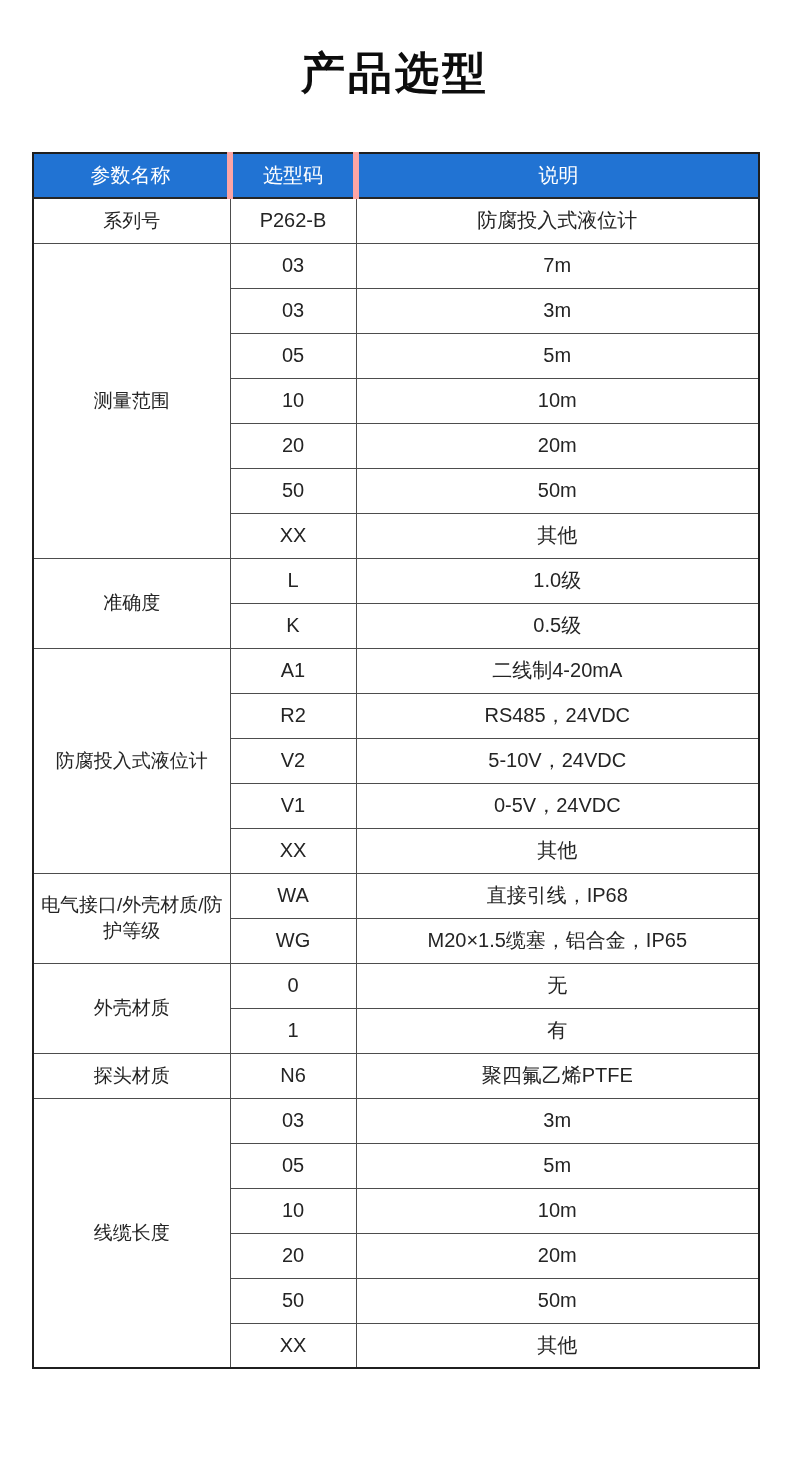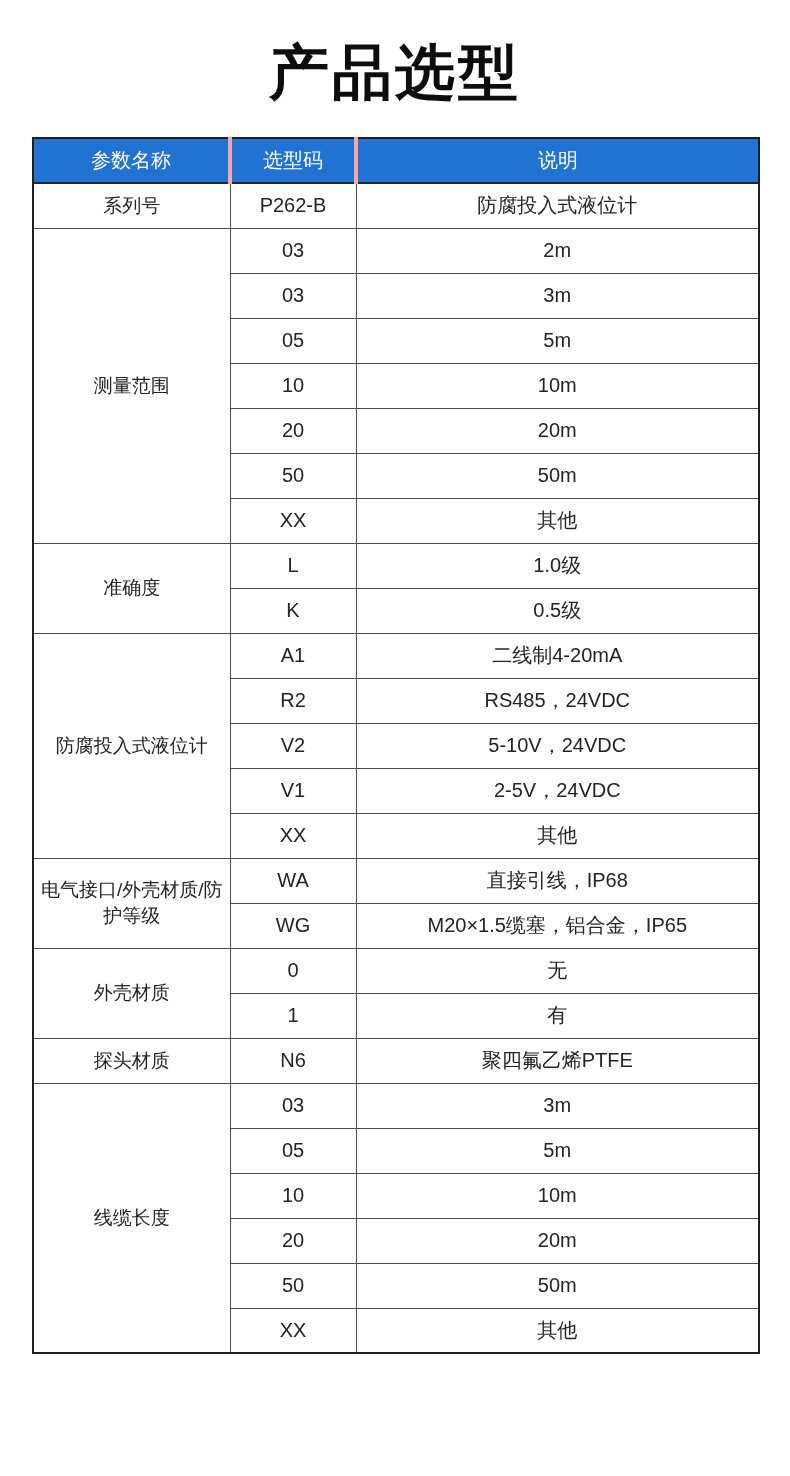--- a/index.html
+++ b/index.html
@@ -12,30 +12,30 @@
     position: relative;
     width: 790px;
     height: 1476px;
     background: #ffffff;
     overflow: hidden;
   }
   .page-title {
     margin: 0;
     padding-top: 36px;
     text-align: center;
-    font-size: 60px;
+    font-size: 44px;
     line-height: 74px;
     font-weight: 900;
     letter-spacing: 3px;
     color: #0d0d0d;
   }
   .selection-table {
     position: absolute;
     left: 32px;
-    top: 137px;
+    top: 152px;
     width: 726px;
     border-collapse: collapse;
     table-layout: fixed;
     border: 2px solid #1f1f1f;
   }
   .selection-table col.c1 { width: 197px; }
   .selection-table col.c2 { width: 126px; }
   .selection-table col.c3 { width: 403px; }
   .selection-table th,
   .selection-table td {
@@ -47,21 +47,21 @@
   }
   .selection-table thead th {
     background: #2173d3;
     color: #ffffff;
     font-size: 20px;
     font-weight: 400;
     height: 45px;
     border-bottom: 2px solid #262626;
   }
   .selection-table thead th + th {
-    border-left: 4px solid #fca5a5;
+    border-left: 6px solid #fca5a5;
   }
   .selection-table tbody td {
     height: 45px;
     font-size: 20px;
     color: #242424;
     background: #ffffff;
   }
   .selection-table tbody td.param-cell {
     font-size: 19px;
     line-height: 26px;
@@ -91,21 +91,21 @@
 
       <tr>
         <td class="param-cell" rowspan="1">系列号</td>
         <td>P262-B</td>
         <td>防腐投入式液位计</td>
       </tr>
 
       <tr>
         <td class="param-cell" rowspan="7">测量范围</td>
         <td>03</td>
-        <td>2m</td>
+        <td>7m</td>
       </tr>
       <tr>
         <td>03</td>
         <td>3m</td>
       </tr>
       <tr>
         <td>05</td>
         <td>5m</td>
       </tr>
       <tr>
@@ -143,21 +143,21 @@
       <tr>
         <td>R2</td>
         <td>RS485，24VDC</td>
       </tr>
       <tr>
         <td>V2</td>
         <td>5-10V，24VDC</td>
       </tr>
       <tr>
         <td>V1</td>
-        <td>2-5V，24VDC</td>
+        <td>0-5V，24VDC</td>
       </tr>
       <tr>
         <td>XX</td>
         <td>其他</td>
       </tr>
 
       <tr>
         <td class="param-cell" rowspan="2">电气接口/外壳材质/防护等级</td>
         <td>WA</td>
         <td>直接引线，IP68</td>

